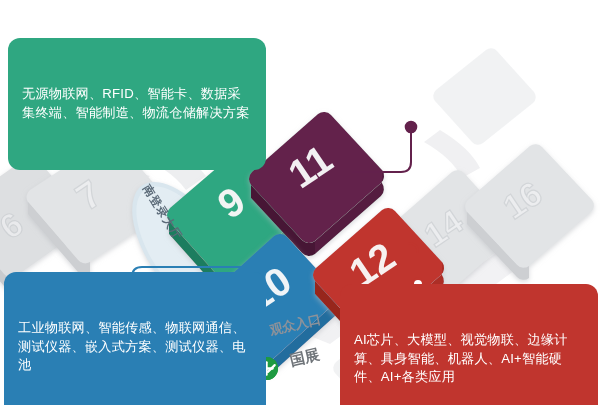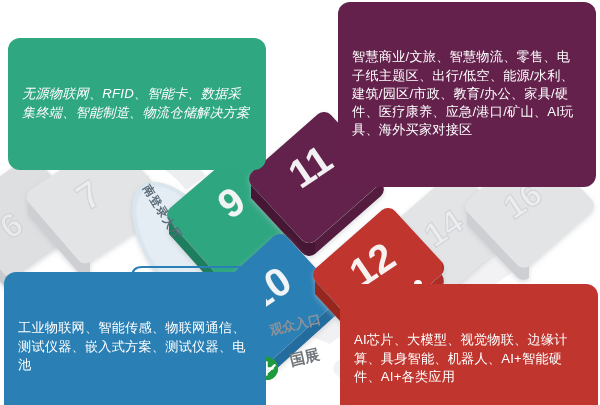--- a/index.html
+++ b/index.html
@@ -23,21 +23,20 @@
     z-index:40;
     white-space:pre-wrap;
   }
   .callout .ctext{display:block;}
 
   #callout-green{
     left:8px;top:38px;width:258px;
     background:#2FA781;
     padding:11px 14px 12px 14px;
     font-size:13.2px;
-    font-style:italic;
   }
   #callout-purple{
     left:338px;top:2px;width:258px;
     background:#63214C;
     padding:10px 14px 11px 14px;
     font-size:13.2px;
   }
   #callout-blue{
     left:4px;top:272px;width:262px;
     background:#2A7FB4;
@@ -210,23 +209,20 @@
       </g>
     </svg>
   </div>
 
   <div class="map-label" id="label-expo">国展</div>
 
   <div class="callout" id="callout-green" style="background: rgb(47, 167, 129);">
     <span class="ctext">无源物联网、RFID、智能卡、数据采集终端、智能制造、物流仓储解决方案</span>
   </div>
 
-  <div class="callout" id="callout-purple" style="background: rgb(99, 33, 76);">
-    <span class="ctext">智慧商业/文旅、智慧物流、零售、电子纸主题区、出行/低空、能源/水利、建筑/园区/市政、教育/办公、家具/硬件、医疗康养、应急/港口/矿山、AI玩具、海外买家对接区</span>
-  </div>
 
   <div class="callout" id="callout-blue" style="background: rgb(42, 127, 180);">
     <span class="ctext">工业物联网、智能传感、物联网通信、测试仪器、嵌入式方案、测试仪器、电池</span>
   </div>
 
   <div class="callout" id="callout-red" style="background: rgb(192, 53, 46);">
     <span class="ctext">AI芯片、大模型、视觉物联、边缘计算、具身智能、机器人、AI+智能硬件、AI+各类应用</span>
   </div>
 
 </div>

